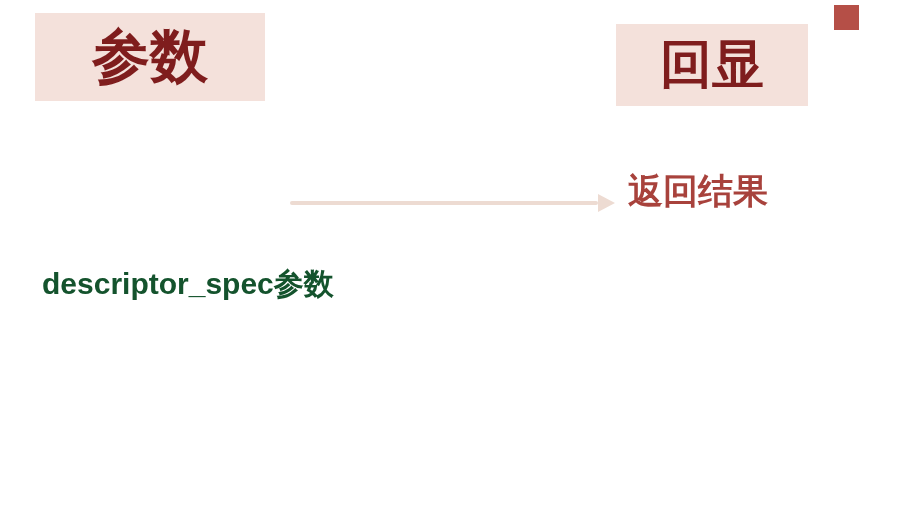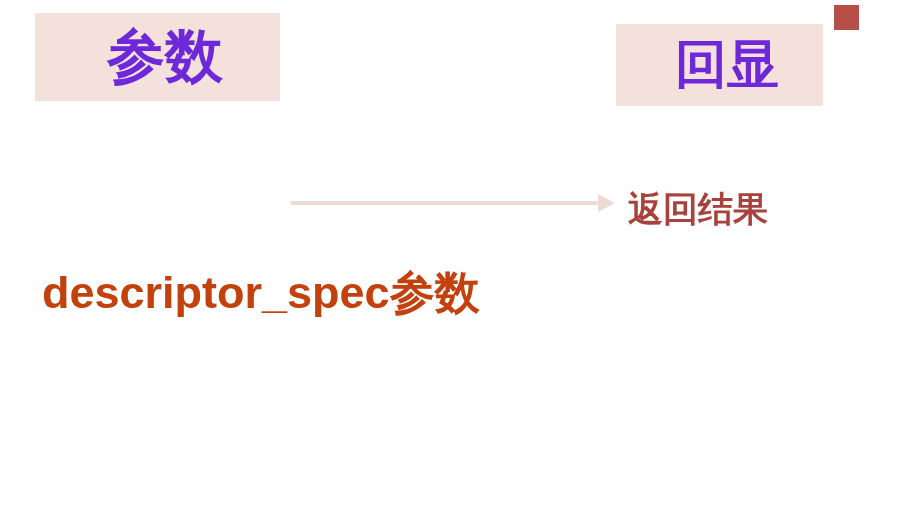--- a/index.html
+++ b/index.html
@@ -24,23 +24,22 @@
     height: 25px;
     background: #b54f47;
   }
   
   .header-box {
     position: absolute;
     background: #f4e1db;
     display: flex;
     align-items: center;
     justify-content: center;
-    color: #6d28d9;
+    color: #7f1d1d;
     font-weight: 800;
-    padding-left: 15px;
   }
   .header-box.left {
     left: 35px;
     top: 13px;
     width: 230px;
     height: 88px;
     font-size: 58px;
   }
   .header-box.right {
     left: 616px;
@@ -52,21 +51,21 @@
   
   .flow-text {
     position: absolute;
     color: #a8423c;
     font-size: 35px;
     font-weight: 600;
     line-height: 1.2;
     white-space: nowrap;
   }
   .flow-left  { left: 50px;  top: 178px; }
-  .flow-right { left: 628px; top: 188px; }
+  .flow-right { left: 628px; top: 170px; }
   .arrow {
     position: absolute;
     left: 290px;
     top: 199px;
     width: 325px;
     height: 8px;
   }
   .arrow-line {
     position: absolute;
     left: 0;
@@ -82,22 +81,22 @@
     top: -5px;
     width: 0;
     height: 0;
     border-left: 17px solid #eddbd2;
     border-top: 9px solid transparent;
     border-bottom: 9px solid transparent;
   }
   
   .item {
     position: absolute;
-    color: #c2410c;
-    font-size: 45px;
+    color: #14532d;
+    font-size: 30px;
     font-weight: 600;
     line-height: 1.2;
     white-space: nowrap;
   }
   .item-1 { left: 42px; top: 266px; }
   .item-2 { left: 42px; top: 358px; }
 </style>
 </head>
 <body>
 

